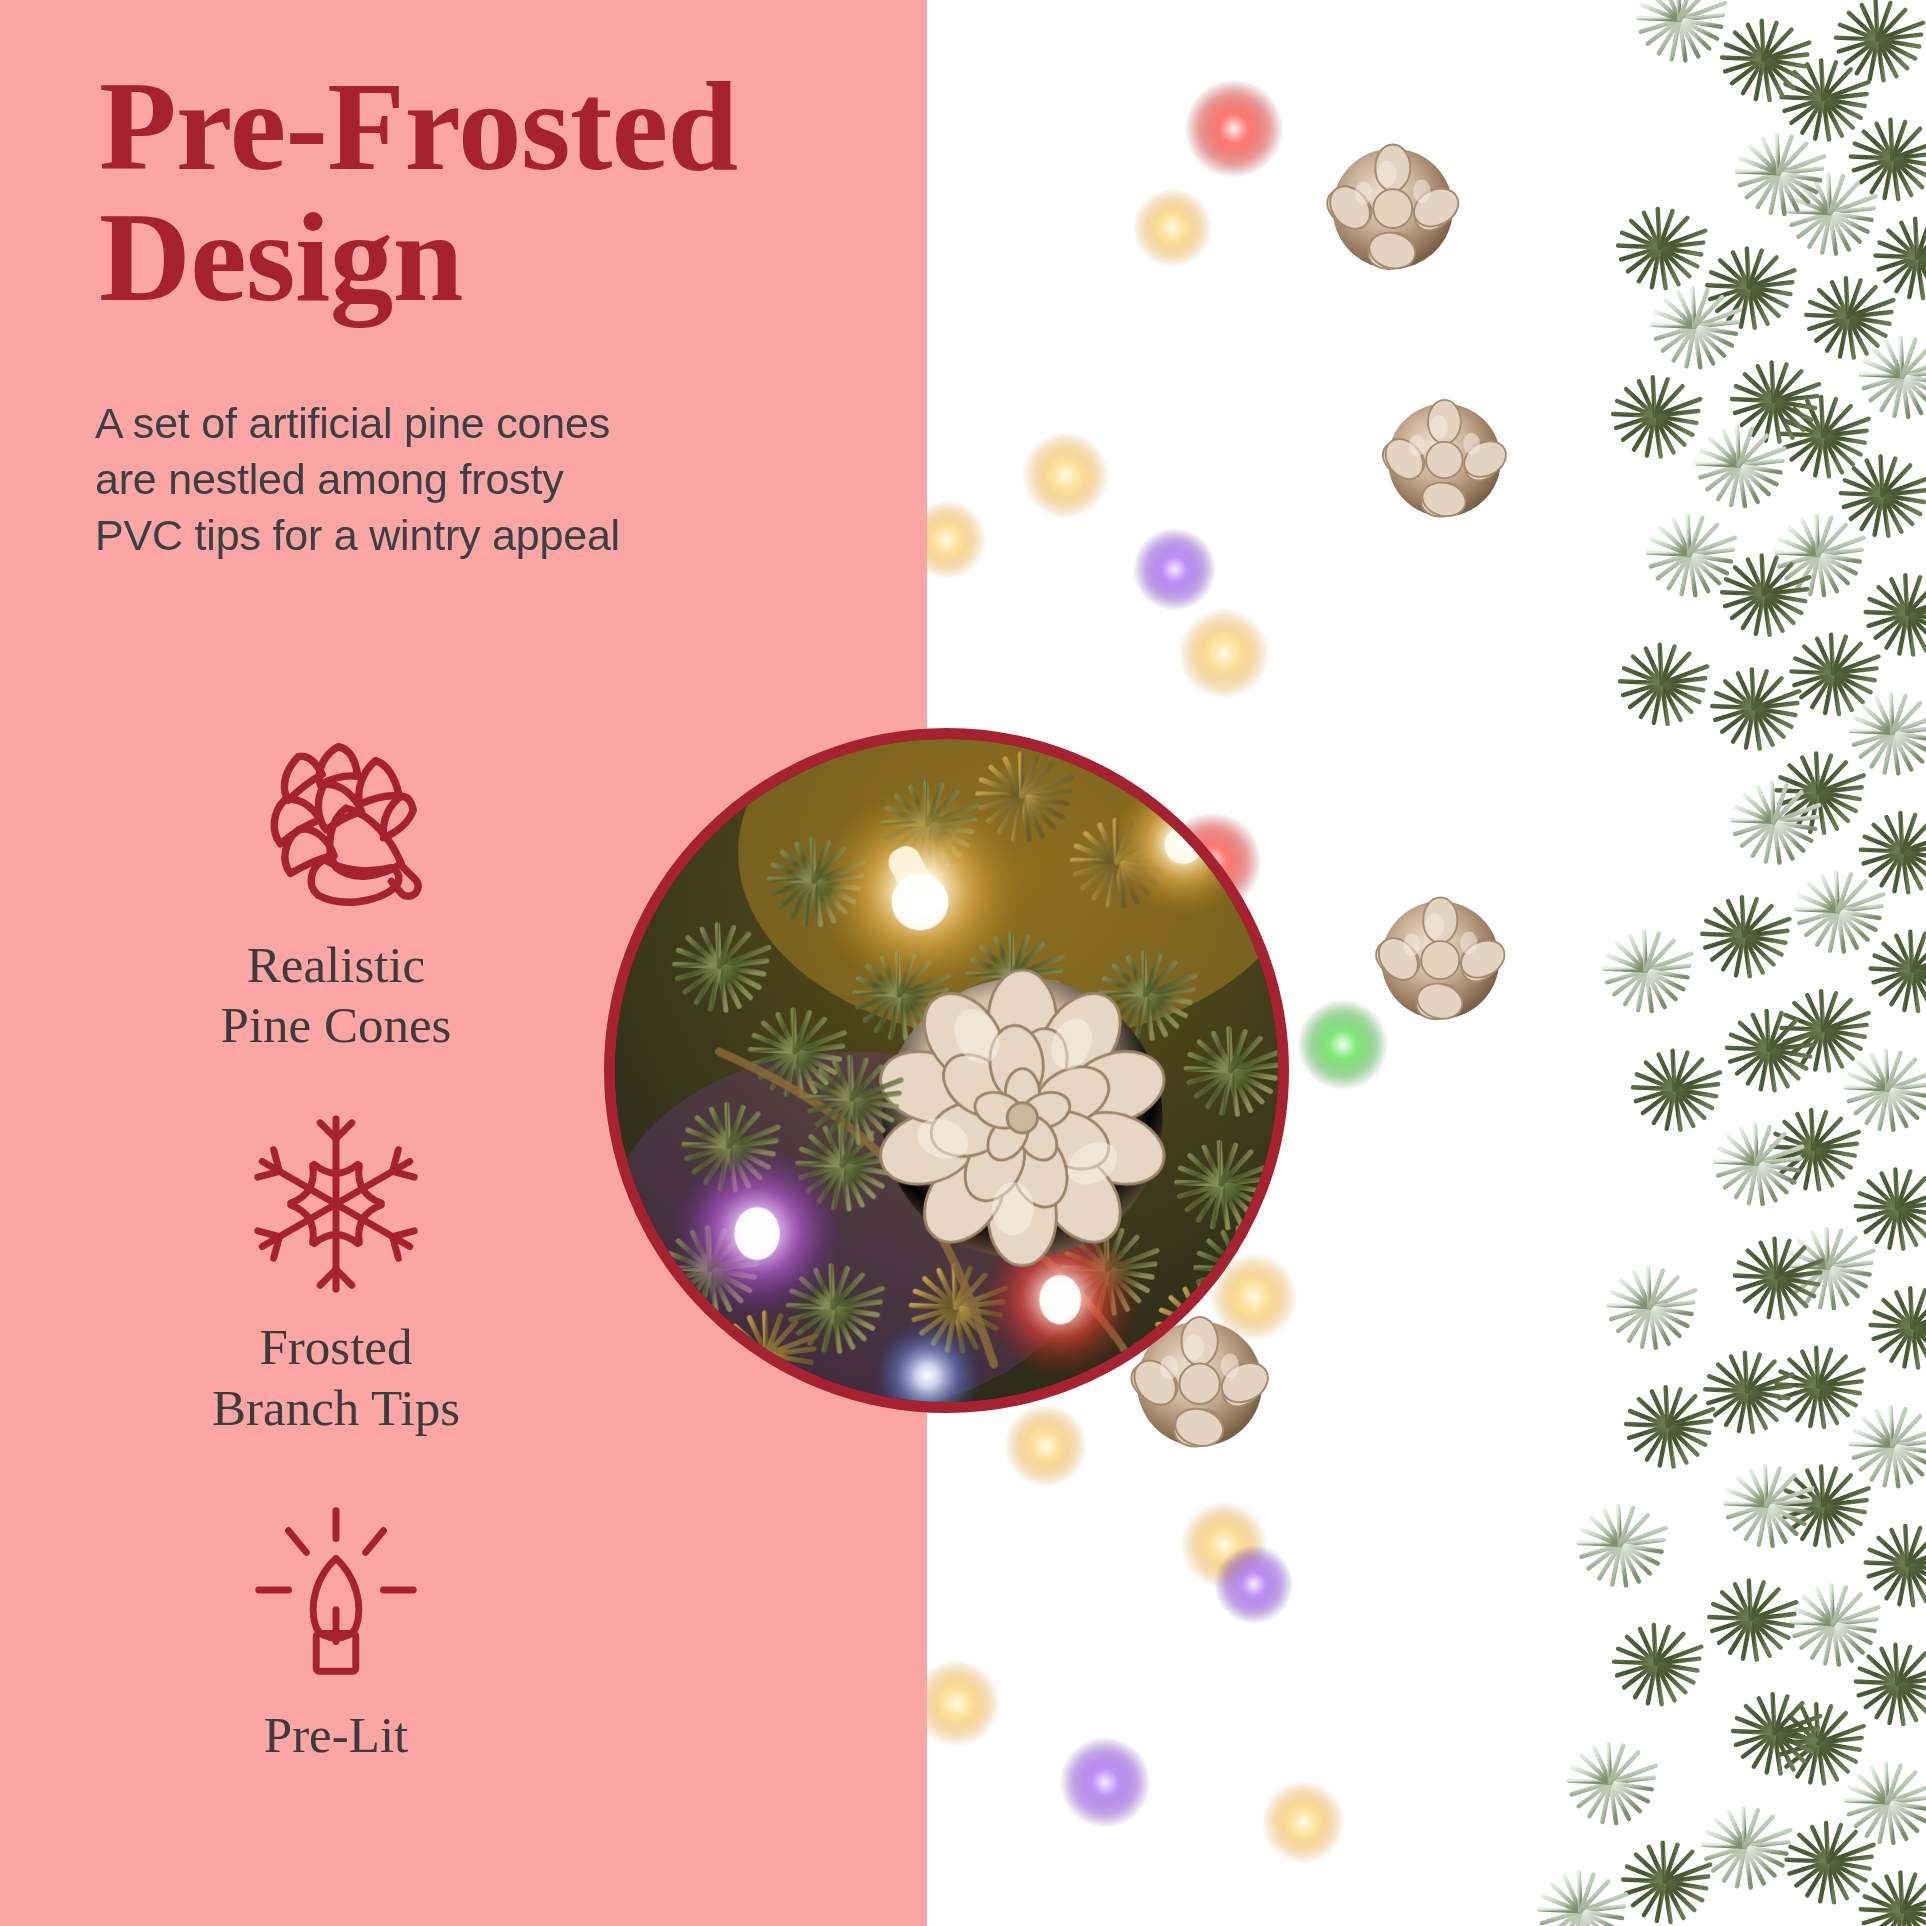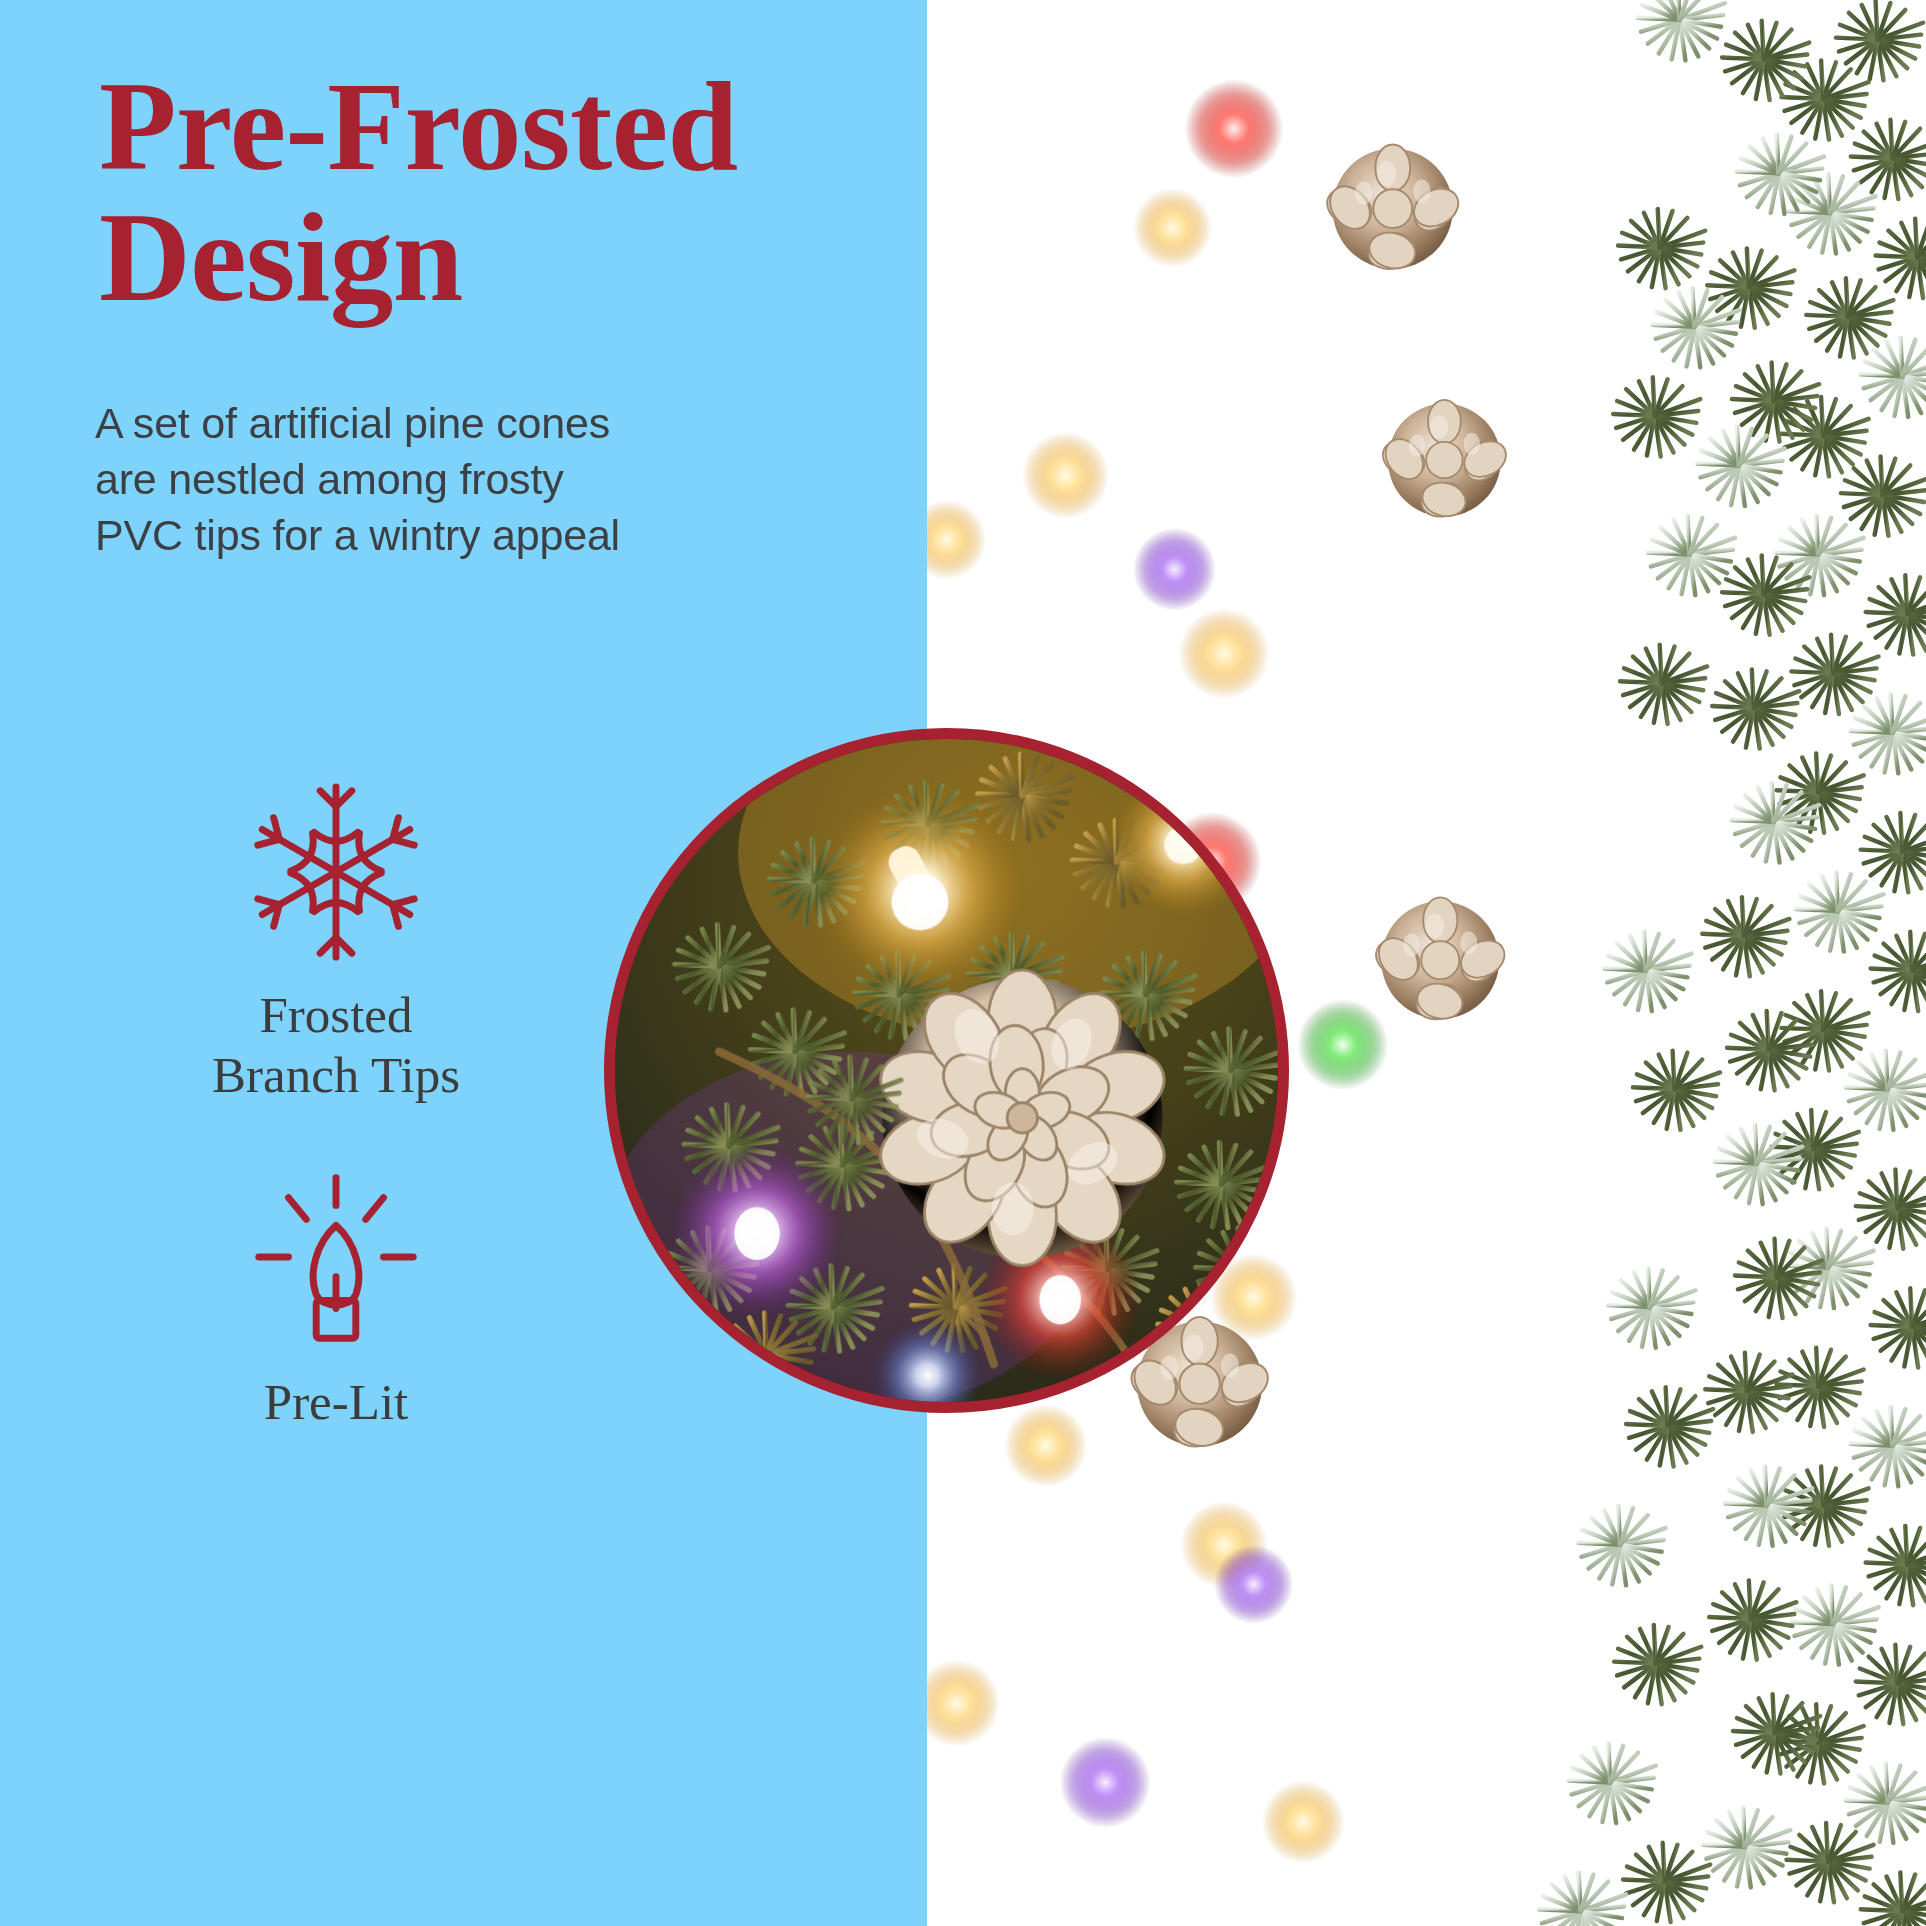--- a/index.html
+++ b/index.html
@@ -3,21 +3,21 @@
 <meta charset="utf-8">
 <style>
   html, body {
     margin: 0; padding: 0;
     background: #ffffff;
   }
   #page {
     position: relative;
     width: 1927px;
     height: 1927px;
-    background: #7dd3fc;
+    background: #fca5a5;
     overflow: hidden;
     font-family: "Liberation Sans", sans-serif;
   }
 
   
   .left-col {
     position: absolute;
     left: 0; top: 0;
     width: 1000px;
     height: 1927px;
@@ -346,20 +346,50 @@
 
     <div class="headline">Pre-Frosted
 Design</div>
 
     <div class="subcopy">A set of artificial pine cones
 are nestled among frosty
 PVC tips for a wintry appeal</div>
 
     <div class="features">
 
+      <div class="feature feature--cones">
+        <span class="feature-icon">
+          <svg viewBox="0 0 200 200" fill="none" stroke="#A62231" stroke-width="7.5" stroke-linecap="round" stroke-linejoin="round" aria-hidden="true">
+
+            <path d="M62 34 C48 48 44 66 52 78 C62 68 74 58 86 52 C80 40 72 32 62 34 Z"></path>
+
+            <path d="M102 24 C88 32 80 48 84 62 C96 56 110 52 122 54 C120 38 114 26 102 24 Z"></path>
+
+            <path d="M140 38 C128 48 120 66 124 82 C138 76 152 72 164 74 C160 56 152 42 140 38 Z"></path>
+
+            <path d="M48 78 C36 90 34 110 44 122 C56 112 70 102 84 98 C76 84 62 74 48 78 Z"></path>
+
+            <path d="M88 62 C80 76 80 96 90 108 C102 100 114 92 126 90 C120 74 104 60 88 62 Z"></path>
+
+            <path d="M166 74 C154 82 146 98 148 116 C162 110 174 100 178 88 C176 78 172 74 166 74 Z"></path>
+
+            <path d="M62 108 C48 118 44 140 54 152 C68 144 84 136 98 134 C92 116 76 104 62 108 Z"></path>
+
+            <path d="M110 86 C94 98 88 126 100 146 C116 160 146 156 166 142
+                     C156 118 136 92 110 86 Z"></path>
+
+            <path d="M88 138 C74 146 70 164 82 174 C104 186 140 182 160 166
+                     C166 158 164 150 156 146 C134 152 108 150 88 138 Z"></path>
+
+            <path d="M168 146 L180 158 C184 162 184 168 180 172 C176 176 170 176 166 172 L156 160"></path>
+          </svg>
+        </span>
+        <div class="feature-label">Realistic
+Pine Cones</div>
+      </div>
 
       <div class="feature feature--frosted">
         <span class="feature-icon">
           <svg viewBox="0 0 200 200" fill="none" stroke="#A62231" stroke-width="7" stroke-linecap="round" stroke-linejoin="round" aria-hidden="true">
             <g>
 
               <g>
                 <path d="M100 100 L100 14"></path>
                 <path d="M100 34 L84 18 M100 34 L116 18"></path>
                 <path d="M78 60 Q100 78 122 60"></path>

